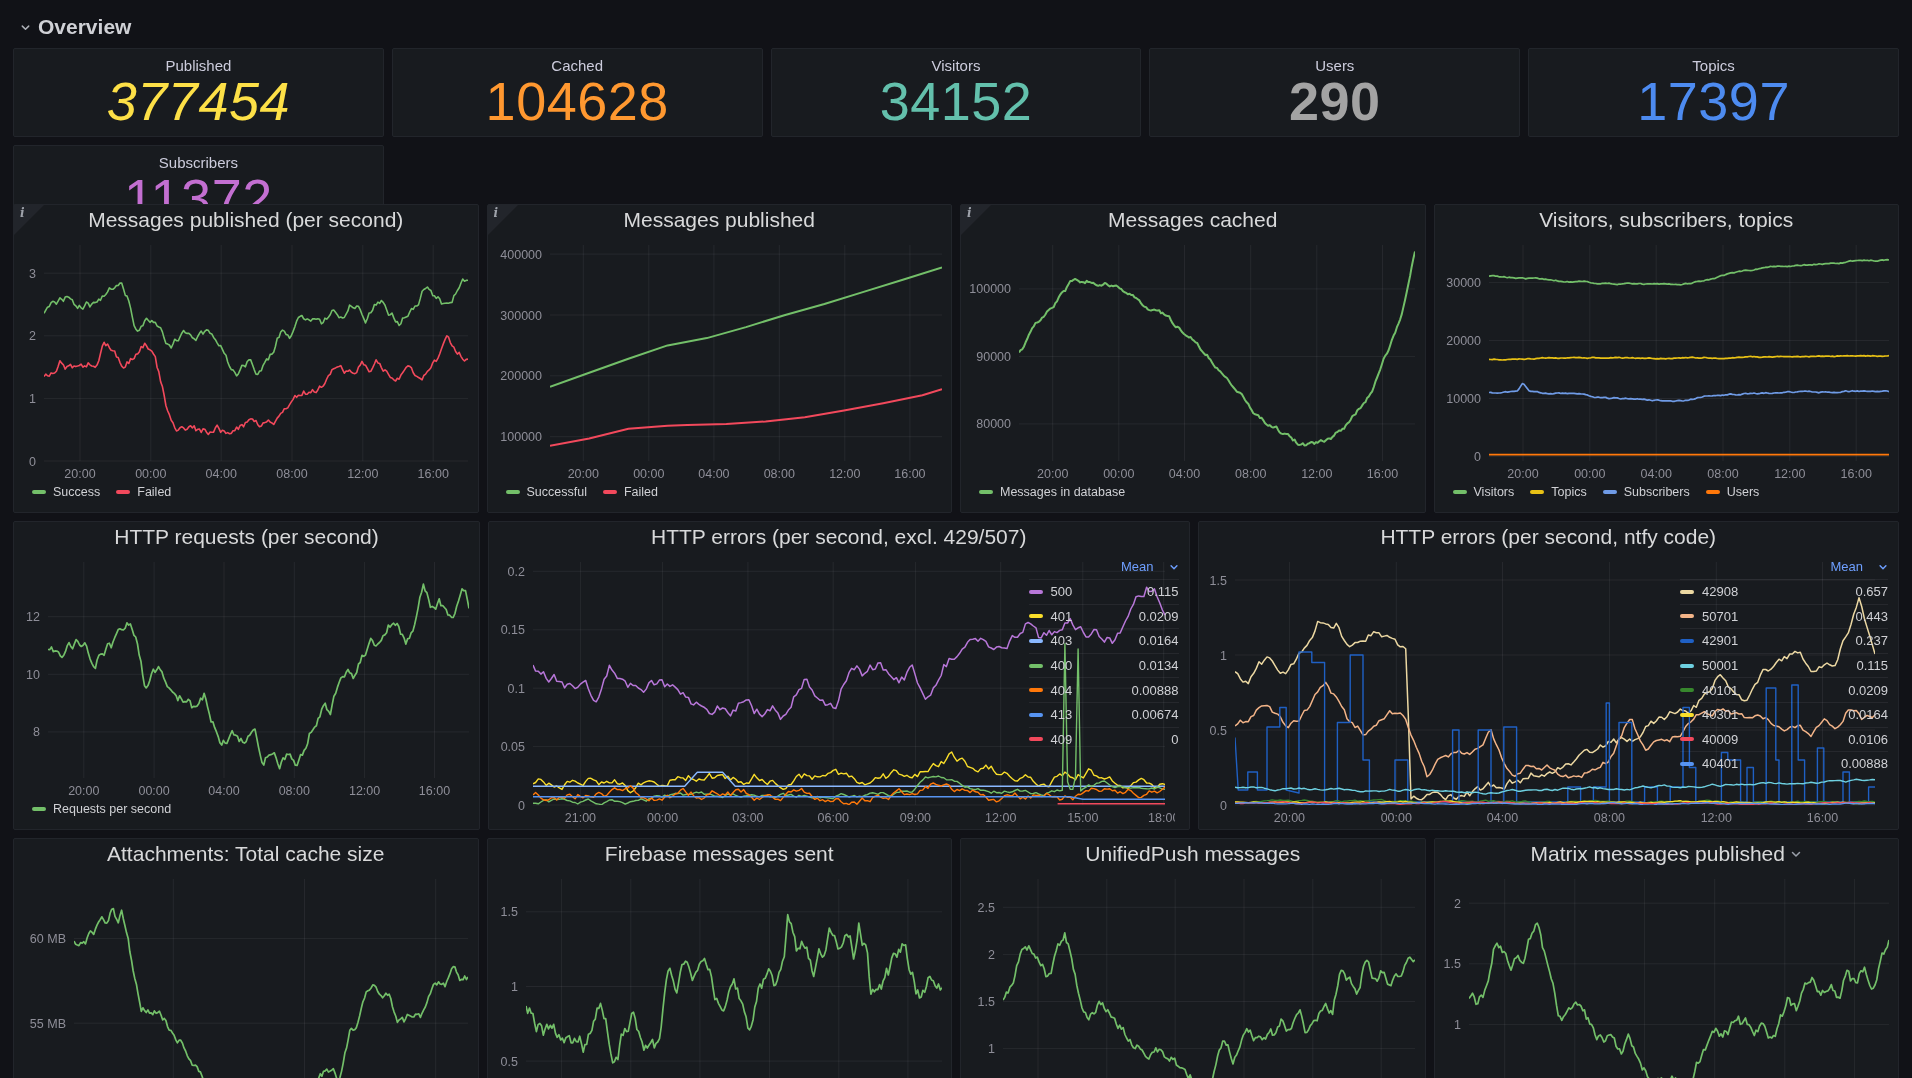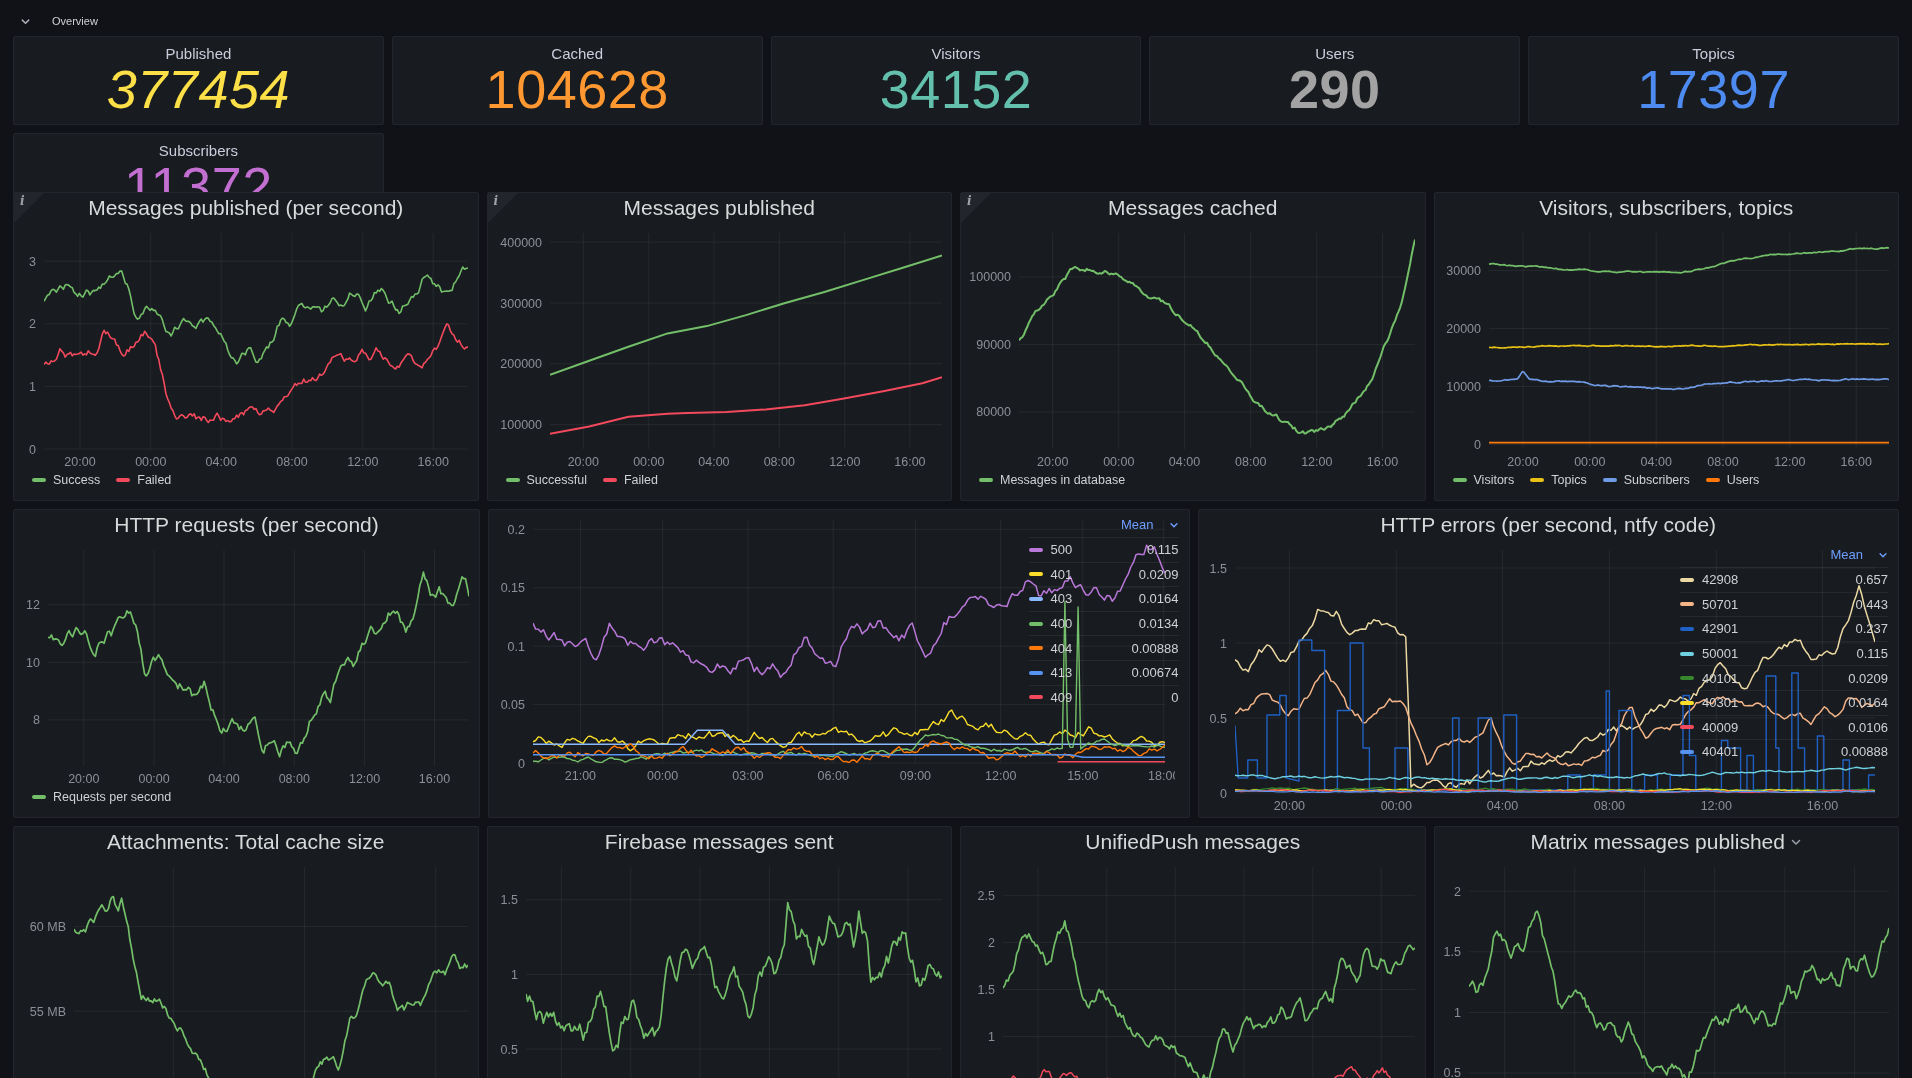--- a/index.html
+++ b/index.html
@@ -1,20 +1,20 @@
 <!DOCTYPE html>
 <html><head>
 <meta charset="utf-8">
 <style>
   html,body{margin:0;padding:0;}
   body{width:1912px;height:1078px;overflow:hidden;background:#111217;
        font-family:"Liberation Sans",sans-serif;color:#d0d1d6;}
   .dash{padding:0 13px;}
-  .section-header{display:flex;align-items:center;gap:21px;color:#d0d1d6;font-size:11px;
-       font-weight:400;padding:17px 0 9px 7px;cursor:pointer;}
+  .section-header{display:flex;align-items:center;gap:7px;color:#d0d1d6;font-size:21px;
+       font-weight:700;padding:17px 0 9px 7px;cursor:pointer;}
   .section-header.first{padding-top:15px;}
   .chev{display:inline-flex;}
   .stat-row{display:grid;grid-template-columns:repeat(5,1fr);gap:8px;height:148px;}
   .stat-panel{background:#181b1f;border:1px solid #22252b;border-radius:2px;display:flex;
        flex-direction:column;align-items:center;padding-top:8px;}
   .stat-label{font-size:15px;color:#ccccdc;}
   .stat-value{flex:1;display:flex;align-items:center;font-size:54px;font-weight:500;
        line-height:1;padding-bottom:8px;letter-spacing:.5px;}
   .grid-row{display:flex;gap:8px;margin-top:8px;}
   .grid-row .panel{flex:1;}
@@ -318,20 +318,23 @@
             </svg></div>
         <div class="legend">
             <div class="legend-item">
               <span class="swatch" style="background:#73bf69"></span>
               <span>Requests per second</span>
             </div>
           </div>
       </div>
     </div>
     <div class="panel">
+      <div class="panel-title">
+          <span>HTTP errors (per second, excl. 429/507)</span>
+        </div>
       <div class="chart-wrap legend-right">
         <div class="chart"><svg width="686" height="277" xmlns="http://www.w3.org/2000/svg">
               <defs>
                 <clipPath id="clip6">
                   <rect x="44" y="10" width="632" height="243"></rect>
                 </clipPath>
               </defs>
               <line x1="91.4" y1="10" x2="91.4" y2="253" stroke="rgba(204,204,220,0.08)" stroke-width="1"></line>
               <text x="91.4" y="270" fill="#8e8e98" font-size="12.5" text-anchor="middle">21:00</text>
               <line x1="173.6" y1="10" x2="173.6" y2="253" stroke="rgba(204,204,220,0.08)" stroke-width="1"></line>

